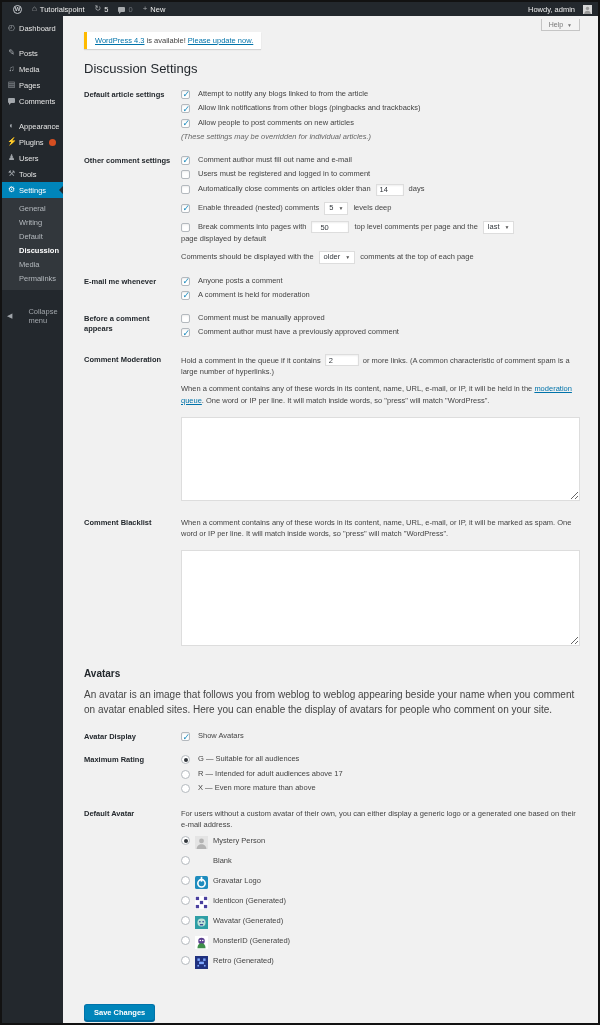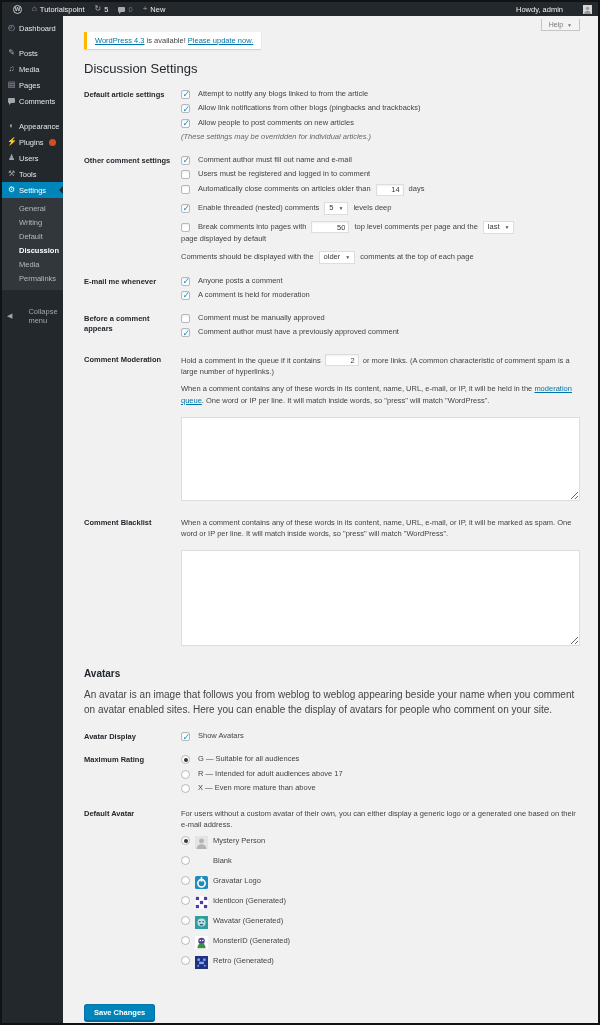--- a/index.html
+++ b/index.html
@@ -2,21 +2,21 @@
 <html><head>
 <meta charset="utf-8">
 <style>
   * { margin:0; padding:0; box-sizing:border-box; }
   body { font-family:"Liberation Sans", sans-serif; background:#fff; }
   .frame { width:600px; height:1025px; border:2px solid #121212; background:#f1f1f1; display:flex; flex-direction:column; overflow:hidden; }
 
   
   .adminbar { height:14px; background:#23282d; color:#eee; display:flex; align-items:center; font-size:7.5px; flex:none; padding:0 6px; }
   .ab-item { display:flex; align-items:center; gap:3px; padding:0 5px; height:100%; }
-  .ab-right { margin-left:auto; display:flex; align-items:center; gap:20px; }
+  .ab-right { margin-left:auto; display:flex; align-items:center; gap:8px; }
   .wplogo { width:9px; height:9px; border:1px solid #c5c9cd; border-radius:50%; font-size:6px; display:flex; align-items:center; justify-content:center; color:#c5c9cd; font-weight:bold; }
   .ab-icon { color:#a7aaad; font-size:8px; line-height:1; }
   .dim { color:#72777c; }
   .bubble { width:7px; height:5px; background:#a7aaad; border-radius:1px; position:relative; display:inline-block; }
   .bubble::after { content:""; position:absolute; left:1px; bottom:-2px; border:2px solid transparent; border-top-color:#a7aaad; border-left-color:#a7aaad; width:0; height:0; }
   .mini-avatar { width:9px; height:9px; background:#ddd; display:inline-block; overflow:hidden; }
 
   
   .main { flex:1; display:flex; min-height:0; }
 
@@ -47,21 +47,21 @@
   .td { flex:1; min-width:0; line-height:1.45; font-size:7.5px; }
   .opt { display:flex; align-items:center; margin-bottom:3.5px; flex-wrap:wrap; gap:0 3px; }
   .opt:last-child { margin-bottom:0; }
   .note { font-style:italic; color:#666; margin-top:2px; }
 
   .cb { width:9px; height:9px; border:1px solid #b4b9be; background:#fff; border-radius:2px; margin-right:5px; position:relative; flex:none; box-shadow:inset 0 1px 2px rgba(0,0,0,.08); cursor:pointer; }
   .cb.checked::after { content:"✓"; position:absolute; left:0.5px; top:-2.5px; font-size:9px; color:#1e8cbe; }
   .rb { width:9px; height:9px; border:1px solid #b4b9be; background:#fff; border-radius:50%; margin-right:5px; position:relative; flex:none; cursor:pointer; }
   .rb.checked::after { content:""; position:absolute; left:1.5px; top:1.5px; width:4px; height:4px; border-radius:50%; background:#32373c; }
 
-  .tin { height:12px; border:1px solid #ddd; background:#fff; box-shadow:inset 0 1px 2px rgba(0,0,0,.07); font-size:7.5px; color:#32373c; padding:0 3px; font-family:"Liberation Sans",sans-serif; margin:0 2px;text-align:right; }
+  .tin { height:12px; border:1px solid #ddd; background:#fff; box-shadow:inset 0 1px 2px rgba(0,0,0,.07); font-size:7.5px; color:#32373c; padding:0 3px; font-family:"Liberation Sans",sans-serif; margin:0 2px; }
   .sel { display:inline-flex; align-items:center; gap:5px; border:1px solid #ddd; background:#fff; padding:1px 4px; font-size:7.5px; color:#32373c; cursor:pointer; margin:0 2px; height:13px; }
   .sel .caret { font-size:5px; color:#555; }
   .ta { width:100%; border:1px solid #ddd; background:#fff; resize:vertical; margin-top:5px; font-family:"Liberation Sans",sans-serif; }
   .para { margin-bottom:6px; line-height:1.5; }
 
   .section-title { font-size:10px; font-weight:bold; color:#23282d; margin:18px 0 8px; }
   .section-desc { font-size:10px; color:#444; line-height:1.5; margin-bottom:14px; }
 
   .avatar-row { display:flex; align-items:flex-start; height:20px; }
   .avatar-img { width:13px; height:13px; margin-right:5px; flex:none; display:inline-block; }

